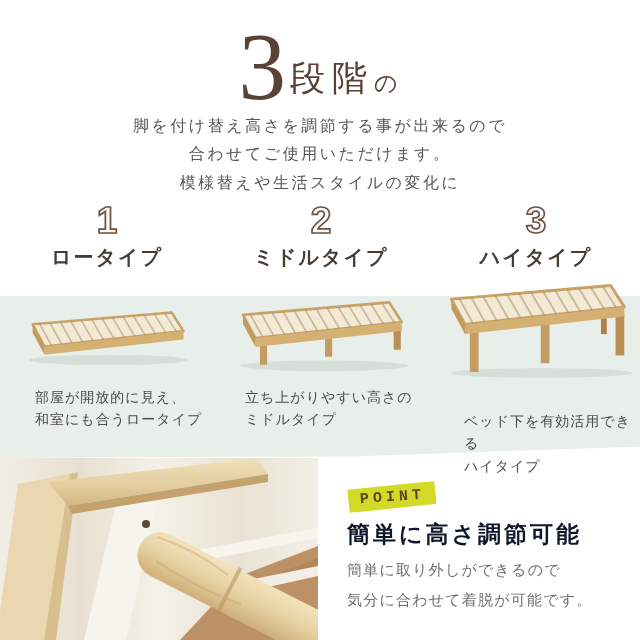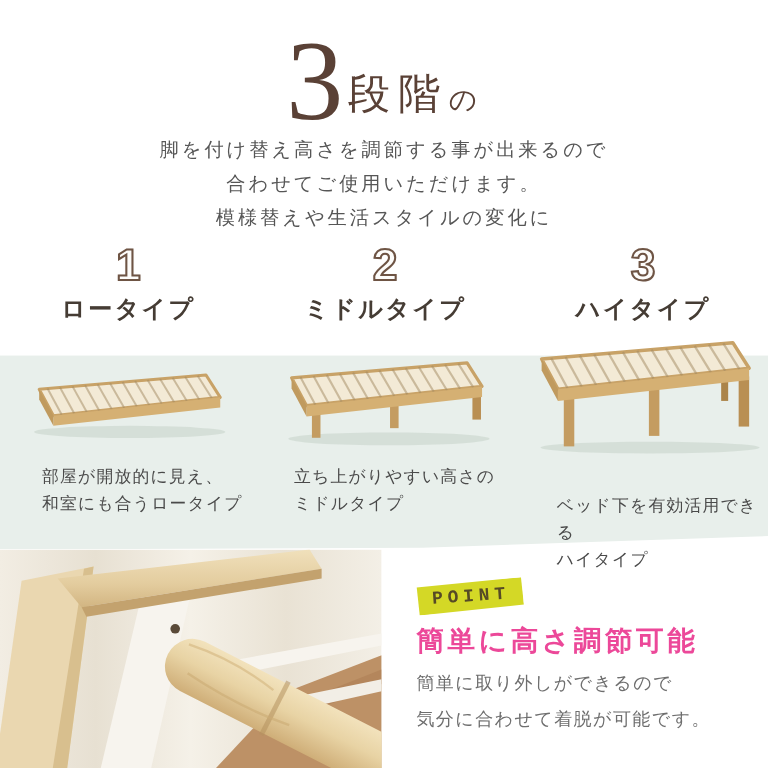--- a/index.html
+++ b/index.html
@@ -57,21 +57,21 @@
     background:#d4d826; color:#564a26;
     font-family:"Liberation Mono","DejaVu Sans Mono",monospace;
     font-size:15px; font-weight:700; letter-spacing:4px;
     padding:5px 11px 4px 13px;
     transform:rotate(-4deg);
     clip-path:polygon(1% 10%, 99% 0%, 100% 88%, 2% 100%);
   }
   .point-heading {
     position:absolute; left:347px; top:519px;
     font-family:"Liberation Serif","DejaVu Serif",serif;
-    font-size:23px; color:#ec4899; letter-spacing:3px; font-weight:700;
+    font-size:23px; color:#0f172a; letter-spacing:3px; font-weight:700;
   }
   .point-body {
     position:absolute; left:347px; top:555px;
     font-size:15px; color:#6e6e6e; letter-spacing:1.2px; line-height:2.0;
   }
 </style>
 </head>
 <body>
 
 <div class="stage">

